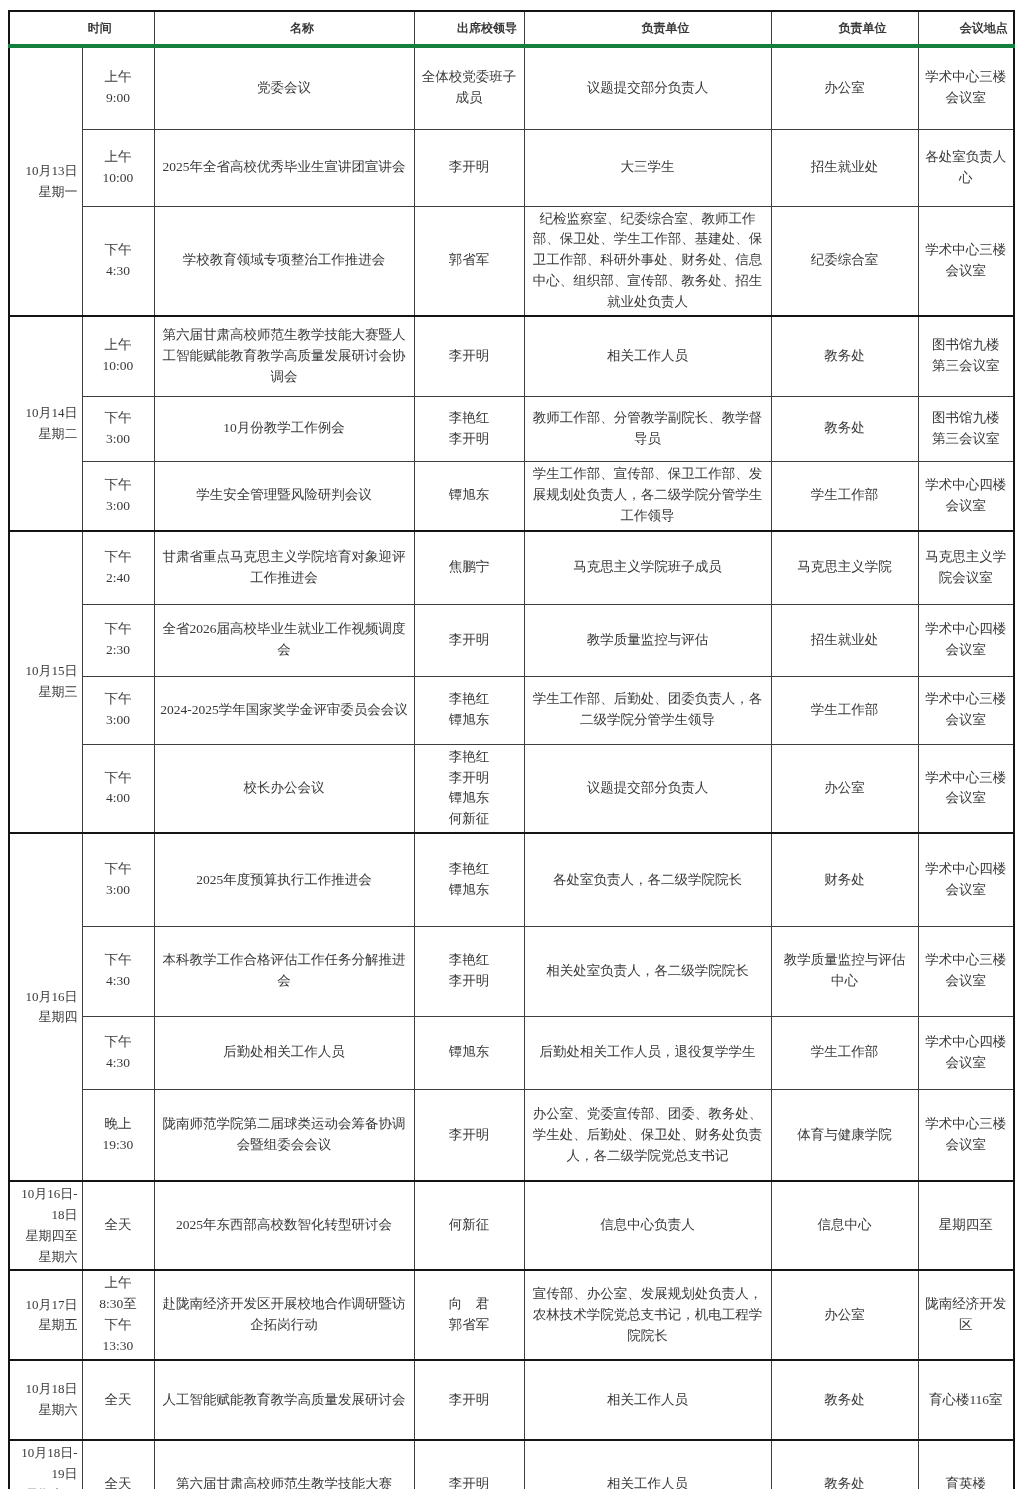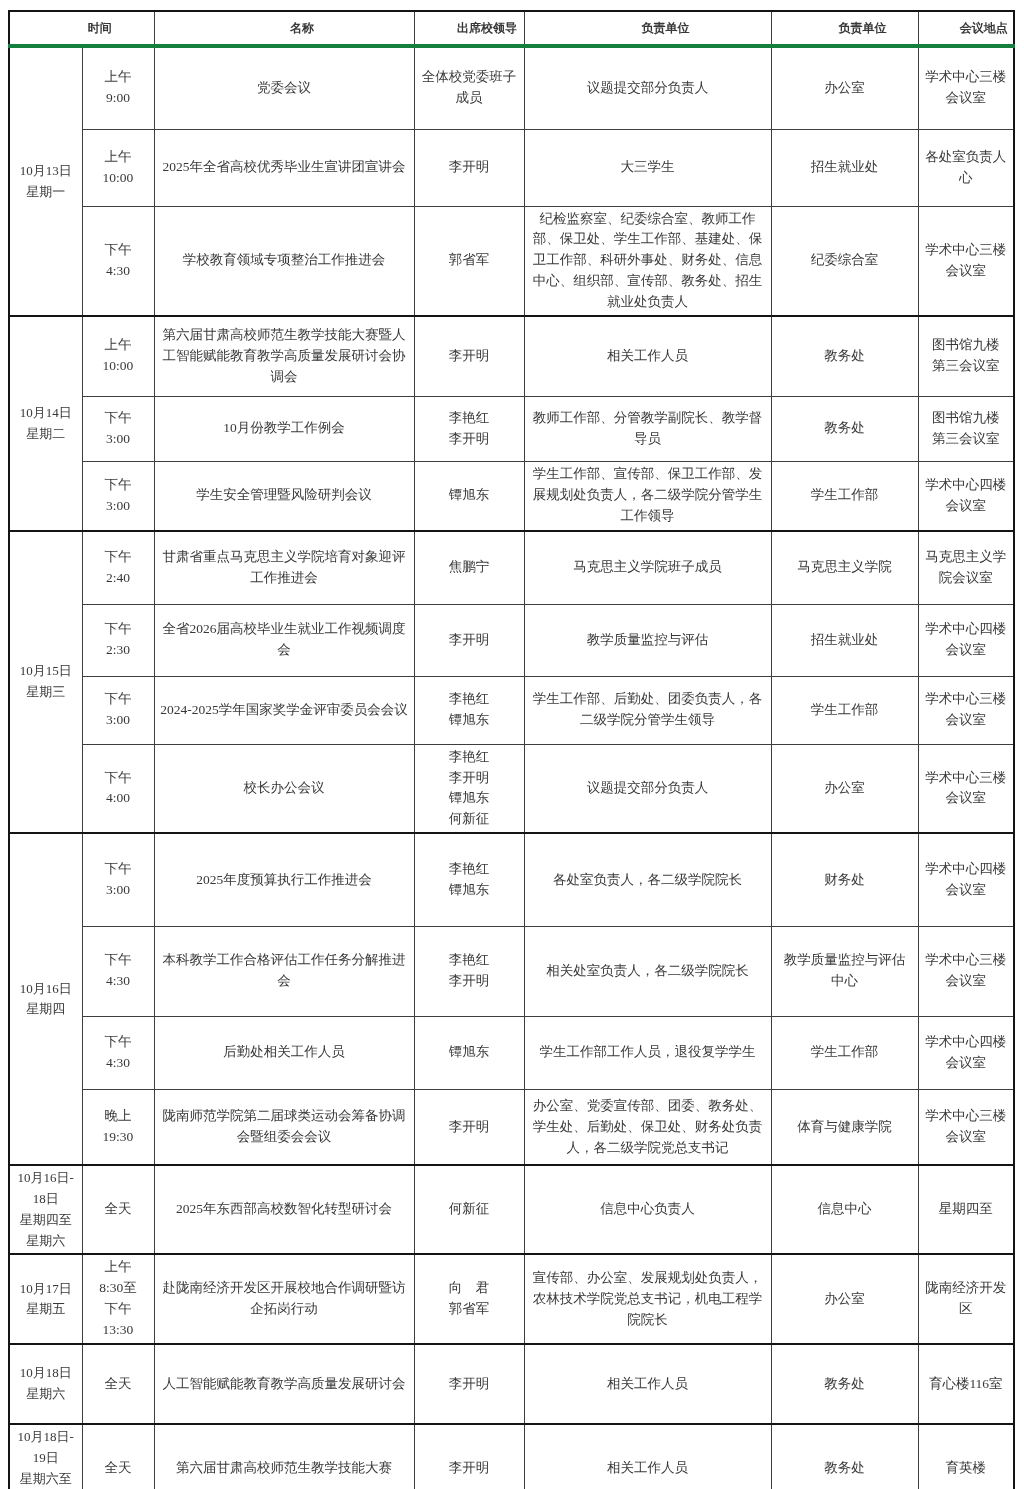--- a/index.html
+++ b/index.html
@@ -25,21 +25,21 @@
     overflow:hidden;
   }
   thead td{
     font-family:"Liberation Sans","DejaVu Sans",sans-serif;
     font-size:12px;
     font-weight:600;
     border-bottom:4px solid #15803d;
     white-space:nowrap;
     padding-left:40px;
   }
-  td.date-cell{font-size:13px;line-height:1.6;}
+  td.date-cell{font-size:13px;line-height:1.6;text-align:right;}
   td.gstart{border-top:2px solid #141414;}
 </style>
 </head>
 <body>
 
 <div class="sheet">
 <table class="schedule">
   <colgroup>
     <col style="width:73px">
         <col style="width:72px">
@@ -198,26 +198,26 @@
       <td>教学质量监控与评估
 中心</td>
       <td>学术中心三楼
 会议室</td>
     </tr>
     <tr style="height:73px">
       <td>下午
 4:30</td>
       <td>后勤处相关工作人员</td>
       <td>镡旭东</td>
-      <td>学生工作部工作人员，退役复学学生</td>
+      <td>后勤处相关工作人员，退役复学学生</td>
       <td>学生工作部</td>
       <td>学术中心四楼
 会议室</td>
     </tr>
-    <tr style="height:76px">
+    <tr style="height:92px">
       <td>晚上
 19:30</td>
       <td>陇南师范学院第二届球类运动会筹备协调会暨组委会会议</td>
       <td>李开明</td>
       <td>办公室、党委宣传部、团委、教务处、学生处、后勤处、保卫处、财务处负责人，各二级学院党总支书记</td>
       <td>体育与健康学院</td>
       <td>学术中心三楼
 会议室</td>
     </tr>
 

